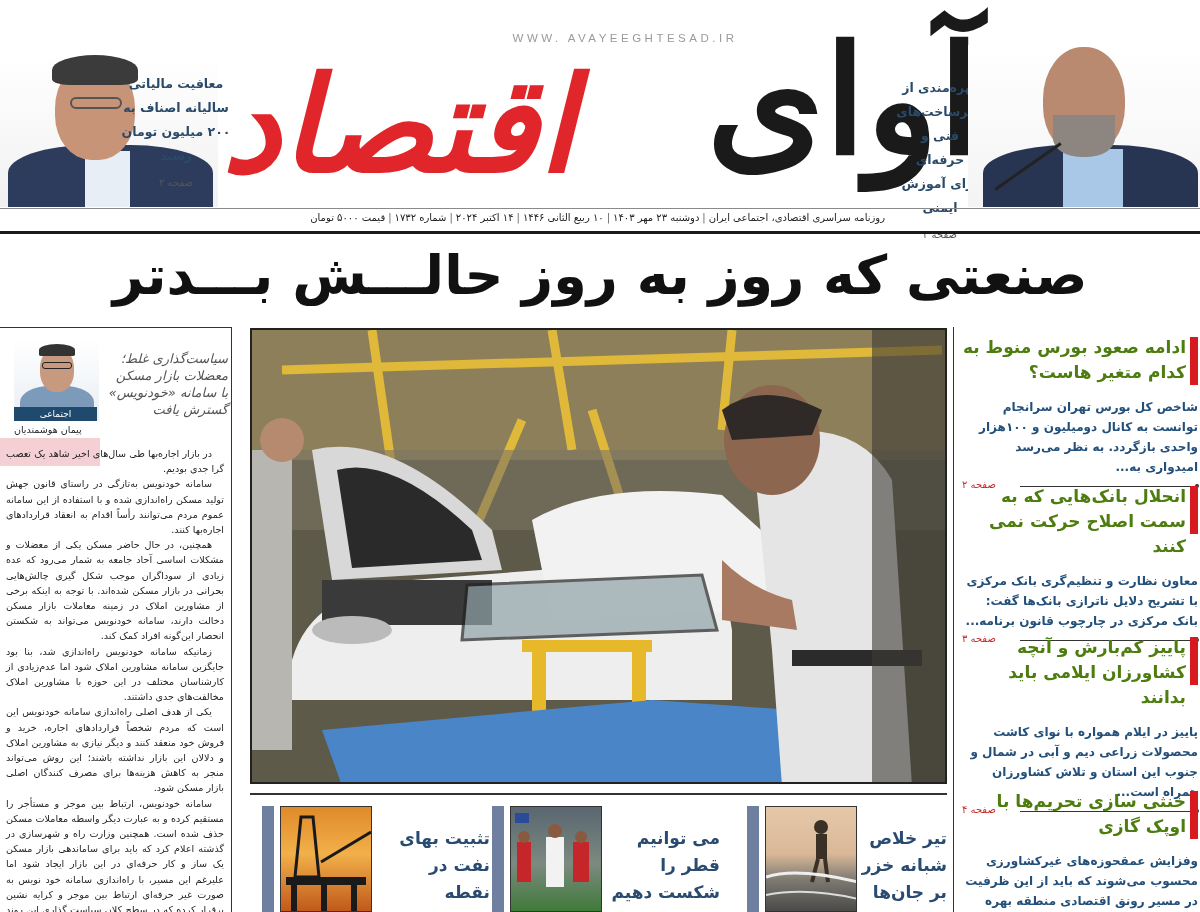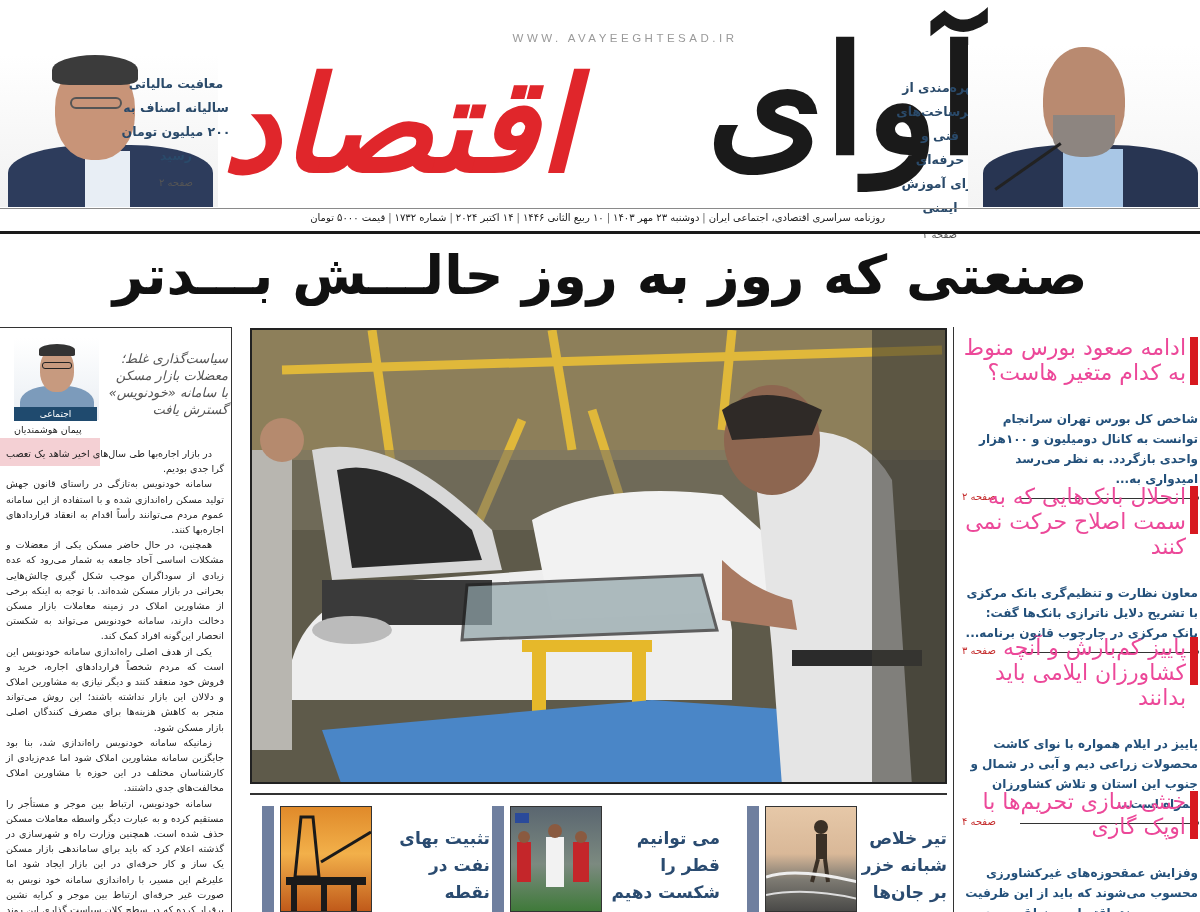--- a/index.html
+++ b/index.html
@@ -52,22 +52,22 @@
   .mini { position: absolute; top: 803px; height: 109px; }
   .mini .bar { position: absolute; left: 0; top: 3px; width: 12px; height: 106px; background: #6f7f9f; }
   .mini .thumb { position: absolute; left: 18px; top: 3px; width: 92px; height: 106px; border: 1px solid #333; overflow: hidden; }
   .mini .title { position: absolute; left: 115px; top: 22px; width: 110px; direction: rtl; text-align: right; font-weight: bold; font-size: 17px; line-height: 27px; color: #2a4b70; }
 
   
   .col-right { position: absolute; left: 953px; top: 327px; width: 247px; height: 585px; border-left: 1px solid #333; }
   .story { position: absolute; left: 8px; width: 236px; direction: rtl; }
   .story .head-wrap { position: relative; padding-right: 12px; }
   .story .redbar { position: absolute; right: 0; top: 2px; width: 8px; background: #d71920; }
-  .story .hl { font-weight: normal; font-size: 22px; line-height: 25px; color: #ec4899; text-align: right; }
-  .story .dek { margin-top: 24px; font-size: 12px; line-height: 20px; color: #23507a; text-align: right; font-weight: bold; }
+  .story .hl { font-weight: bold; font-size: 17px; line-height: 25px; color: #4d7c0f; text-align: right; }
+  .story .dek { margin-top: 12px; font-size: 12px; line-height: 20px; color: #23507a; text-align: right; font-weight: bold; }
   .story .pgline { position: relative; margin-top: 2px; height: 14px; }
   .story .pgline .pgnum { position: absolute; left: 0; top: 0; font-size: 10px; color: #c42a2a; direction: rtl; }
   .story .pgline .line { position: absolute; left: 58px; right: 0; top: 7px; height: 1px; background: #333; }
   .story .pgline .dot { position: absolute; right: -1px; top: 5px; width: 4px; height: 4px; border-radius: 50%; background: #333; }
 </style>
 </head>
 <body>
 
 <header class="masthead">
 
@@ -121,22 +121,22 @@
     <div style="position:absolute;left:28px;top:24px;width:30px;height:7px;border:1.5px solid #222;border-radius:3px;"></div>
   </div>
   <div class="author-badge">اجتماعی</div>
   <div class="author-name">پیمان هوشمندیان</div>
   <div class="col-left-title">سیاست‌گذاری غلط؛ معضلات بازار مسکن با سامانه «خودنویس» گسترش یافت</div>
   <div class="watermark"></div>
   <div class="col-body">
     <p>در بازار اجاره‌بها طی سال‌های اخیر شاهد یک تعصب گرا جدی بودیم.</p>
     <p>سامانه خودنویس به‌تازگی در راستای قانون جهش تولید مسکن راه‌اندازی شده و با استفاده از این سامانه عموم مردم می‌توانند رأساً اقدام به انعقاد قراردادهای اجاره‌بها کنند.</p>
     <p>همچنین، در حال حاضر مسکن یکی از معضلات و مشکلات اساسی آحاد جامعه به شمار می‌رود که عده زیادی از سوداگران موجب شکل گیری چالش‌هایی بحرانی در بازار مسکن شده‌اند. با توجه به اینکه برخی از مشاورین املاک در زمینه معاملات بازار مسکن دخالت دارند، سامانه خودنویس می‌تواند به شکستن انحصار این‌گونه افراد کمک کند.</p>
+    <p>زمانیکه سامانه خودنویس راه‌اندازی شد، بنا بود جایگزین سامانه مشاورین املاک شود اما عدم‌زیادی از کارشناسان مختلف در این حوزه با مشاورین املاک مخالفت‌های جدی داشتند.</p>
     <p>یکی از هدف اصلی راه‌اندازی سامانه خودنویس این است که مردم شخصاً قراردادهای اجاره، خرید و فروش خود منعقد کنند و دیگر نیازی به مشاورین املاک و دلالان این بازار نداشته باشند؛ این روش می‌تواند منجر به کاهش هزینه‌ها برای مصرف کنندگان اصلی بازار مسکن شود.</p>
-    <p>زمانیکه سامانه خودنویس راه‌اندازی شد، بنا بود جایگزین سامانه مشاورین املاک شود اما عدم‌زیادی از کارشناسان مختلف در این حوزه با مشاورین املاک مخالفت‌های جدی داشتند.</p>
     <p>سامانه خودنویس، ارتباط بین موجر و مستأجر را مستقیم کرده و به عبارت دیگر واسطه معاملات مسکن حذف شده است. همچنین وزارت راه و شهرسازی در گذشته اعلام کرد که باید برای ساماندهی بازار مسکن یک ساز و کار حرفه‌ای در این بازار ایجاد شود اما علیرغم این مسیر، با راه‌اندازی سامانه خود نویس به صورت غیر حرفه‌ای ارتباط بین موجر و کرایه نشین برقرار کرده که در سطح کلان سیاست گذاری این روند مشکلاتی را ایجاد شده و در آینده نیز بیشتر خواهد شد.</p>
 
   </div>
 </section>
 
 <figure class="hero">
   <svg width="697" height="456" viewBox="0 0 697 456">
     <rect x="0" y="0" width="697" height="456" fill="#5e5a4a"></rect>
     <rect x="0" y="0" width="697" height="130" fill="#8d7f5a"></rect>
     <g stroke="#e0b83a" stroke-width="9" fill="none">

